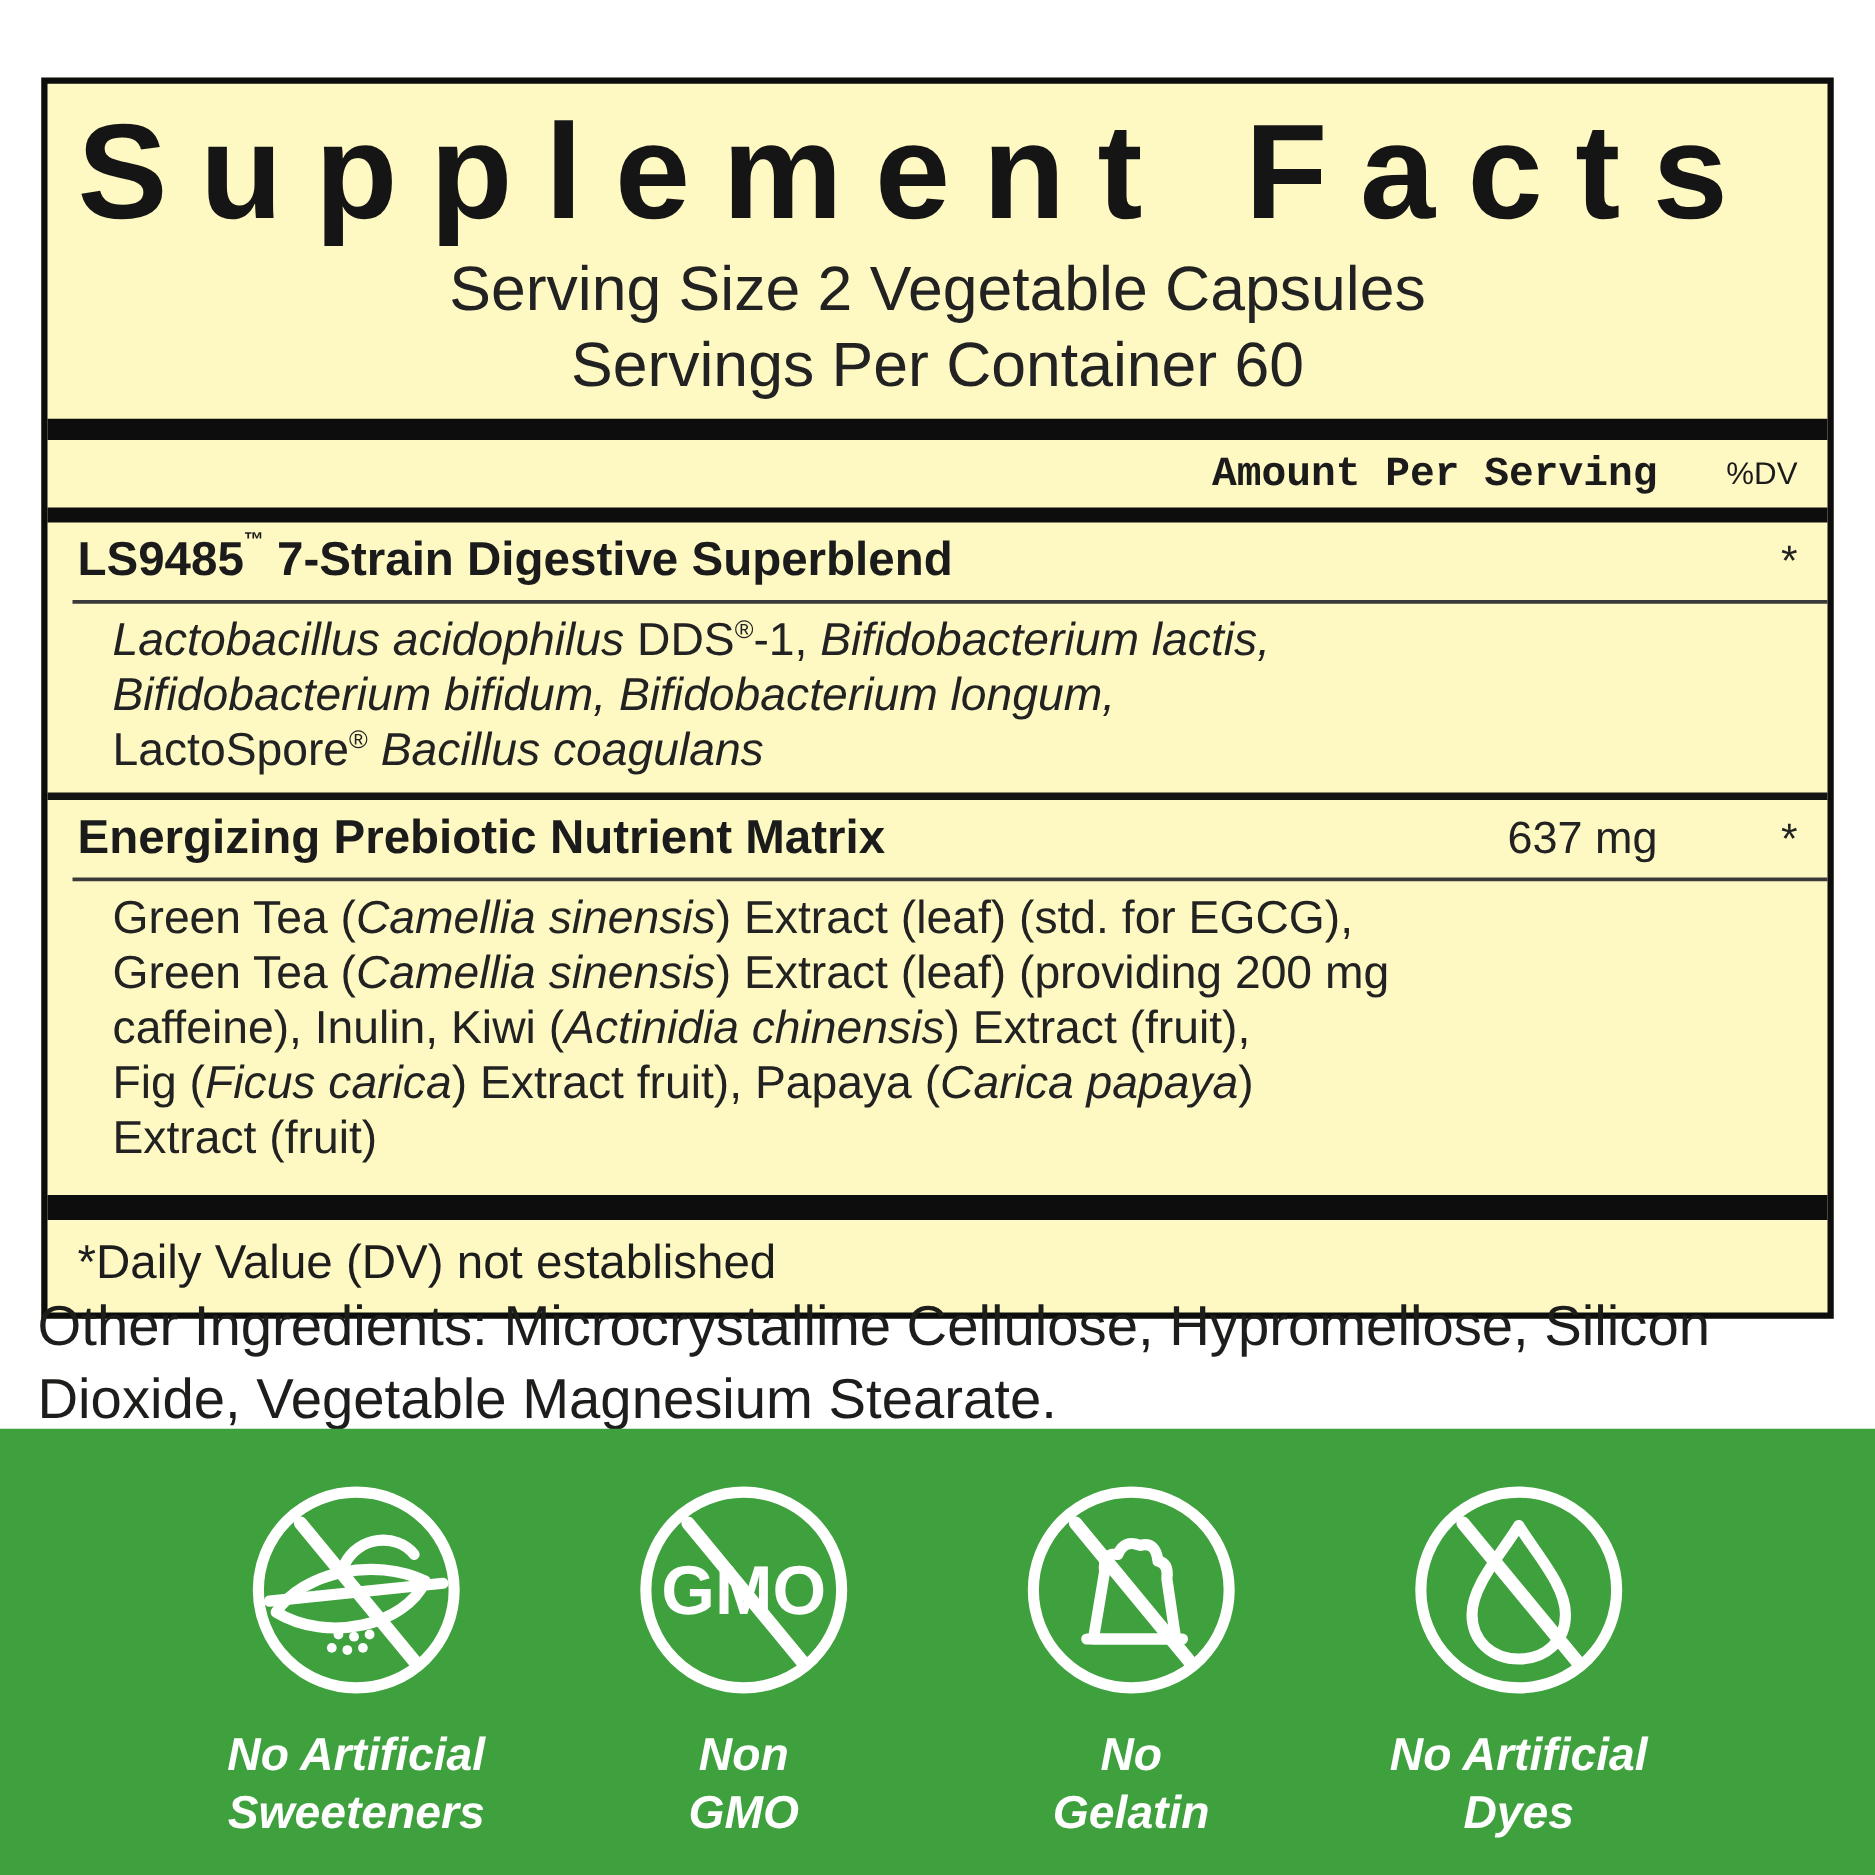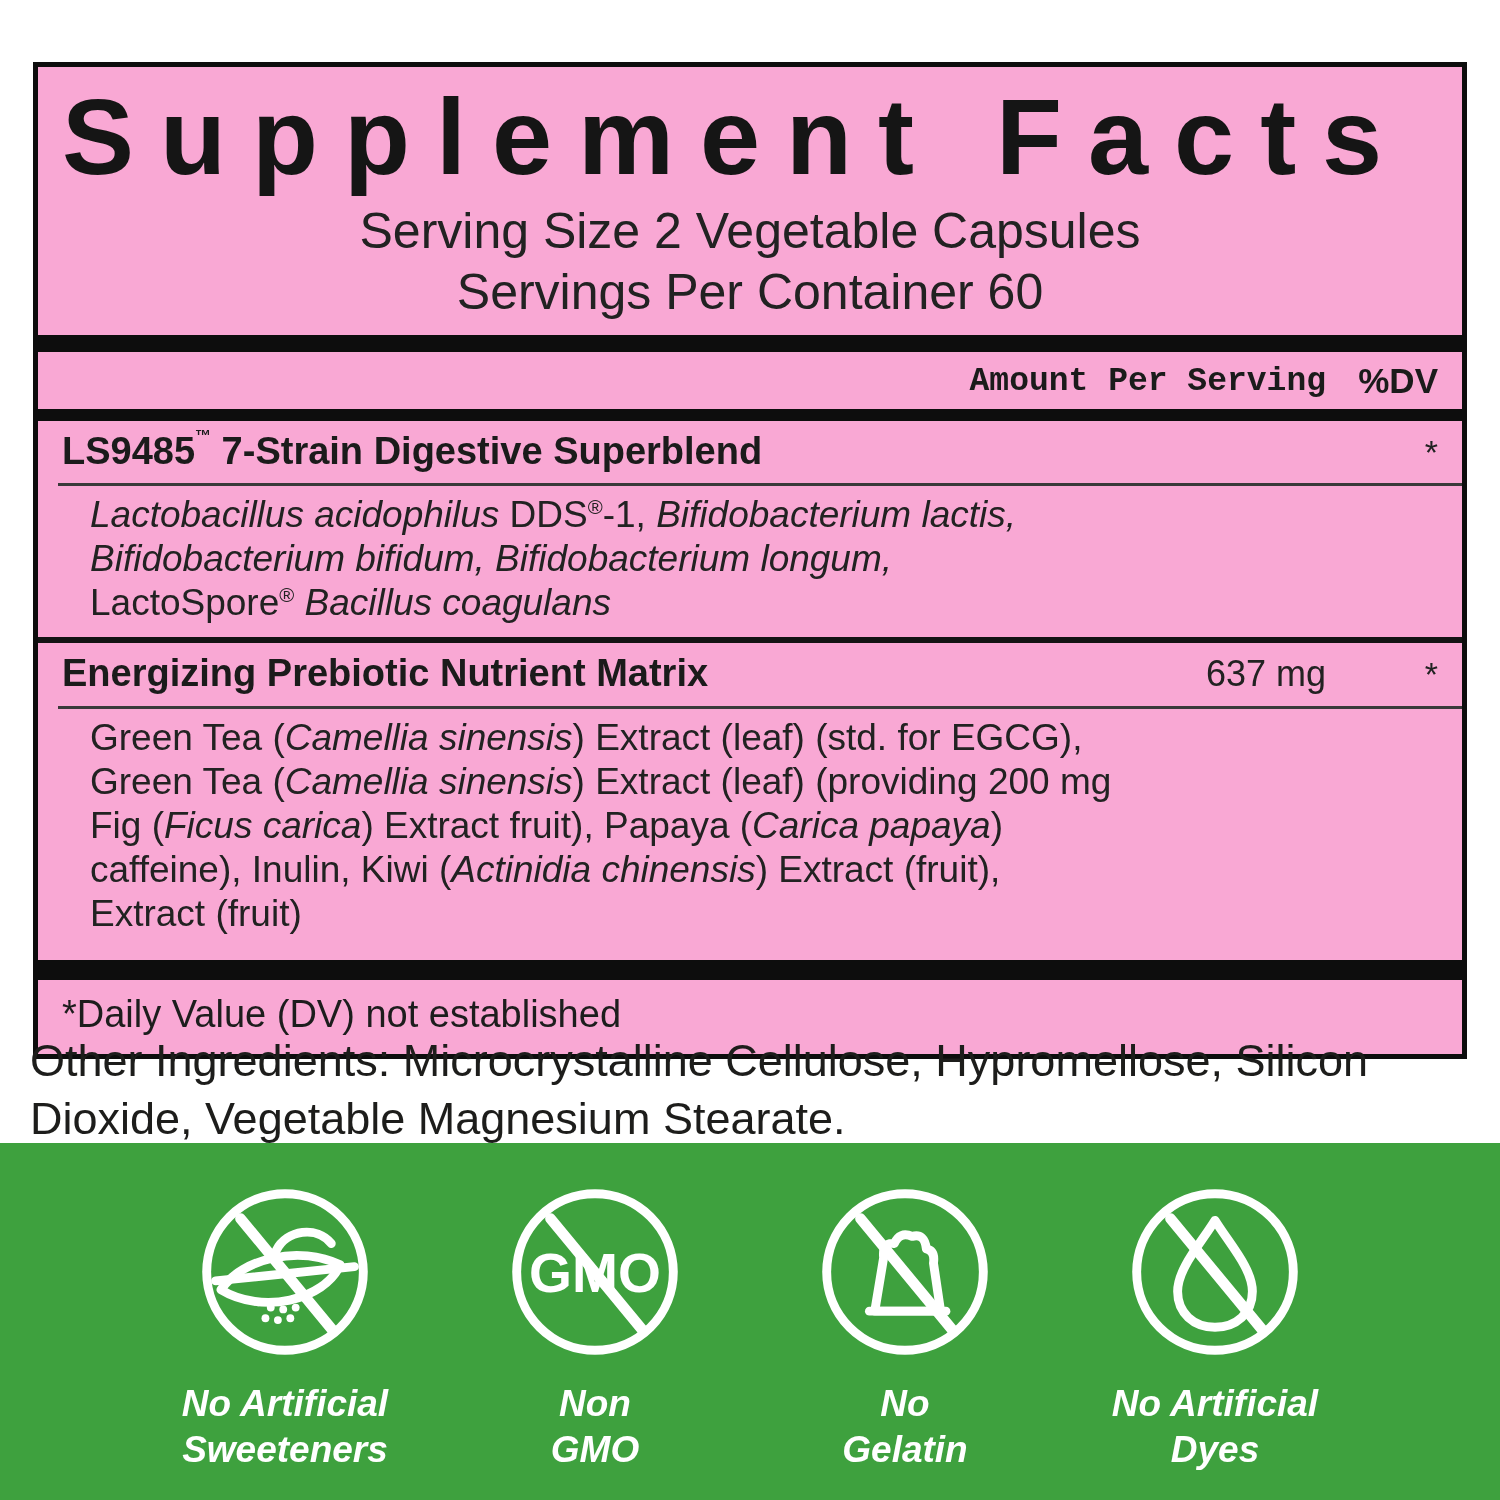--- a/index.html
+++ b/index.html
@@ -2,34 +2,34 @@
 <html><head>
 <meta charset="utf-8">
 <style>
   * { margin:0; padding:0; box-sizing:border-box; }
   html,body { width:1500px; height:1500px; background:#ffffff;
     font-family:"Liberation Sans", sans-serif; color:#1b1b1b; overflow:hidden; }
   .page { position:relative; width:1500px; height:1500px; background:#fff; }
 
   
   .panel { position:absolute; left:33px; top:62px; width:1434px;
-    border:5px solid #0d0d0d; background:#f9a8d4; padding:10px 24px 0 24px; }
+    border:5px solid #0d0d0d; background:#fef9c3; padding:10px 24px 0 24px; }
   .title { font-size:108px; font-weight:bold; letter-spacing:26px;
     white-space:nowrap; line-height:1.04; color:#151515; margin-top:4px; }
   .serving { font-size:50px; line-height:57px; color:#222; margin-top:10px;text-align:center; }
   .serving + .serving { margin-top:4px; }
 
   .bar { background:#0d0d0d; margin-left:-24px; margin-right:-24px; }
   .bar-thick  { height:17px; margin-top:14px; }
   .bar-med    { height:12px; }
   .bar-bottom { height:20px; margin-top:14px; }
 
   .hdr-row { display:flex; align-items:center; padding:9px 0 8px 0; }
   .hdr-amount { flex:1; text-align:right; font-weight:bold; font-size:33px;font-family:Liberation Mono, monospace; }
-  .hdr-dv { width:112px; text-align:right; font-weight:bold; font-size:35px; }
+  .hdr-dv { width:112px; text-align:right; font-weight:normal; font-size:25px; }
 
   .row { padding-top:7px; }
   .row-line { display:flex; align-items:baseline; }
   .row-name { flex:1; font-size:38px; font-weight:bold; line-height:46px; }
   .row-name sup { font-size:42%; font-weight:bold; vertical-align:top; line-height:1; }
   .row-amount { text-align:right; font-size:36px; line-height:46px; color:#222; }
   .row-amount sup { font-size:55%; vertical-align:super; line-height:1; }
   .row-dv { width:112px; text-align:right; font-size:34px; color:#222; }
   .row-rule { height:3px; background:#3a3a3a; margin:9px -24px 7px -4px; }
   .row-details { padding-left:28px; padding-bottom:10px; }
@@ -90,22 +90,22 @@
     <div class="row">
       <div class="row-line">
         <div class="row-name"><span>Energizing Prebiotic Nutrient Matrix</span><sup></sup><span></span></div>
         <div class="row-amount"><span>637 mg</span><sup></sup><span></span></div>
         <div class="row-dv">*</div>
       </div>
       <div class="row-rule"></div>
       <div class="row-details">
           <div class="detail-line"><span>Green Tea (</span><span class="it">Camellia sinensis</span><span>) Extract (leaf) (std. for EGCG),</span></div>
           <div class="detail-line"><span>Green Tea (</span><span class="it">Camellia sinensis</span><span>) Extract (leaf) (providing 200 mg</span></div>
+          <div class="detail-line"><span>caffeine), Inulin, Kiwi (</span><span class="it">Actinidia chinensis</span><span>) Extract (fruit),</span></div>
           <div class="detail-line"><span>Fig (</span><span class="it">Ficus carica</span><span>) Extract fruit), Papaya (</span><span class="it">Carica papaya</span><span>)</span></div>
-          <div class="detail-line"><span>caffeine), Inulin, Kiwi (</span><span class="it">Actinidia chinensis</span><span>) Extract (fruit),</span></div>
           <div class="detail-line"><span>Extract (fruit)</span></div>
         </div>
     </div>
 
     <div class="bar bar-bottom" style="background: rgb(13, 13, 13);"></div>
 
     <div class="footnote">*Daily Value (DV) not established</div>
   </div>
 
   <div class="other">Other Ingredients: Microcrystalline Cellulose, Hypromellose, Silicon Dioxide, Vegetable Magnesium Stearate.</div>

